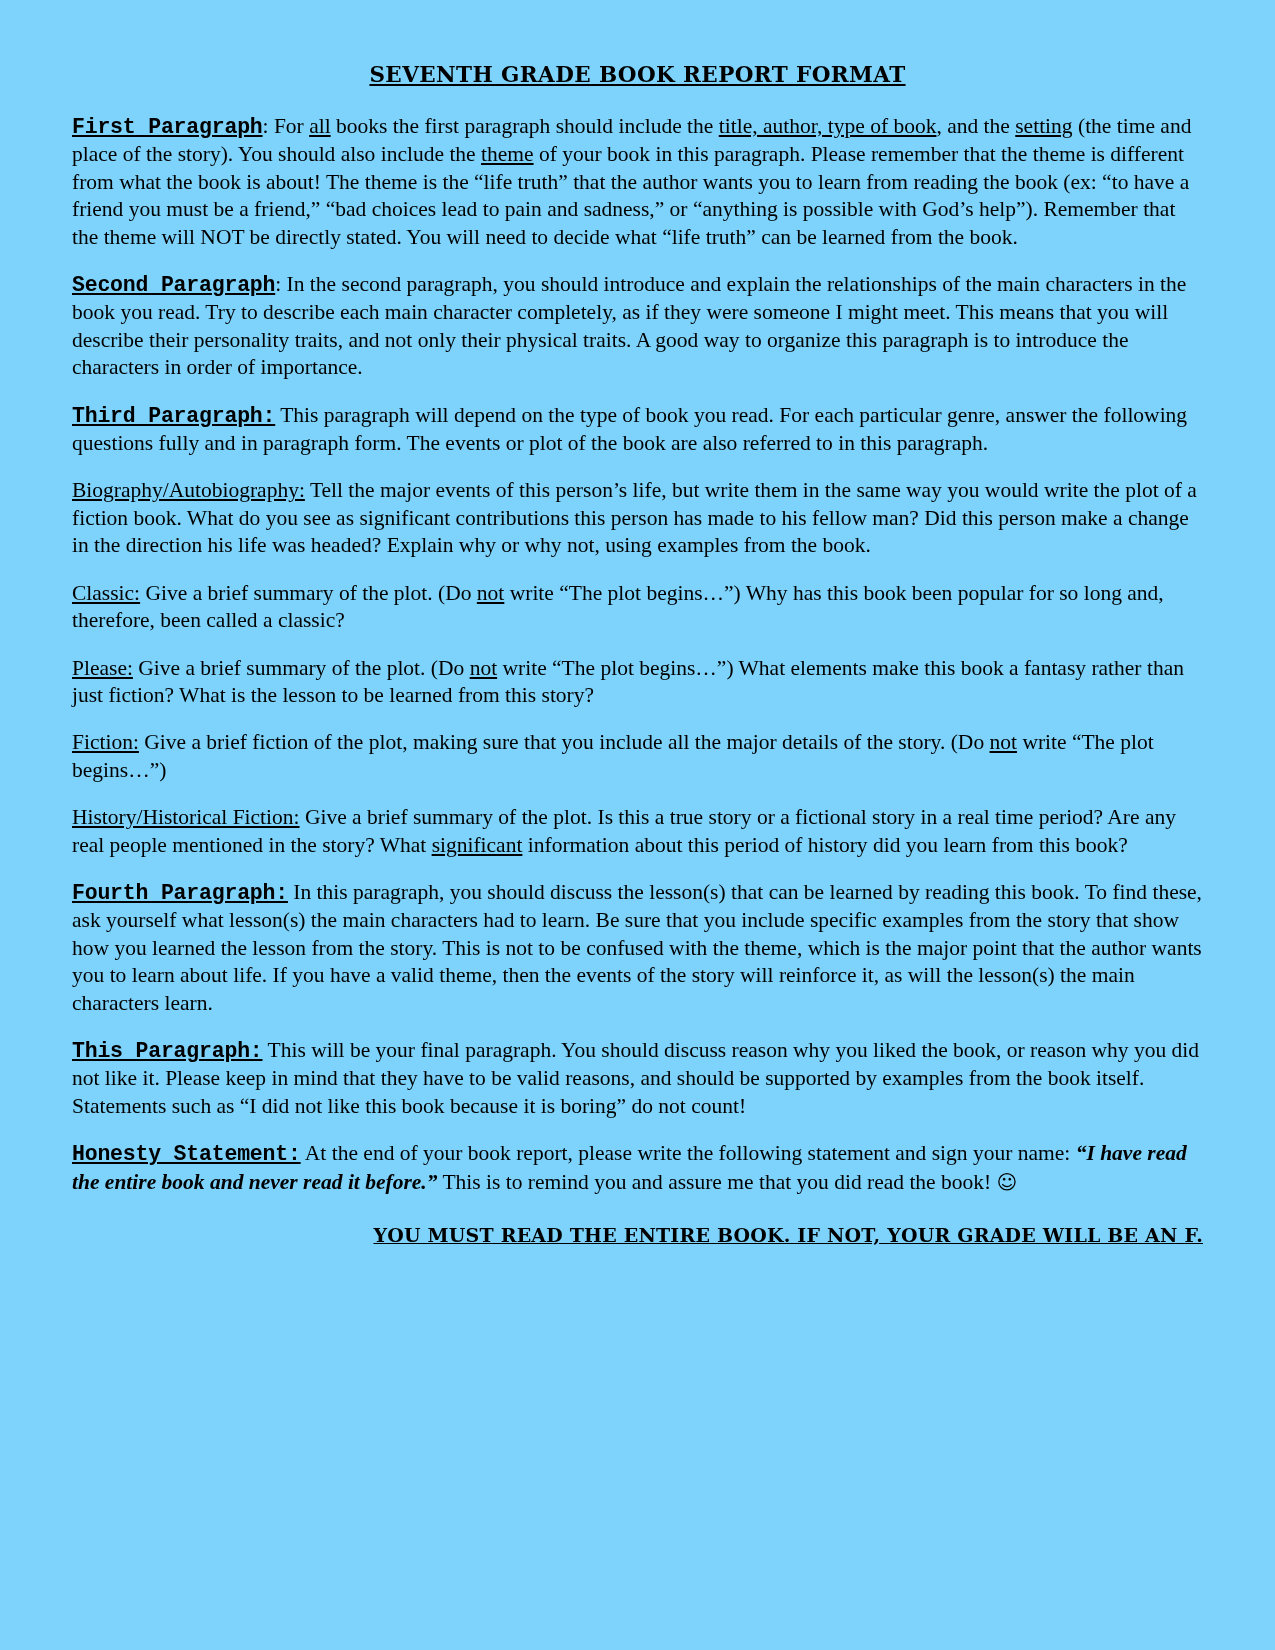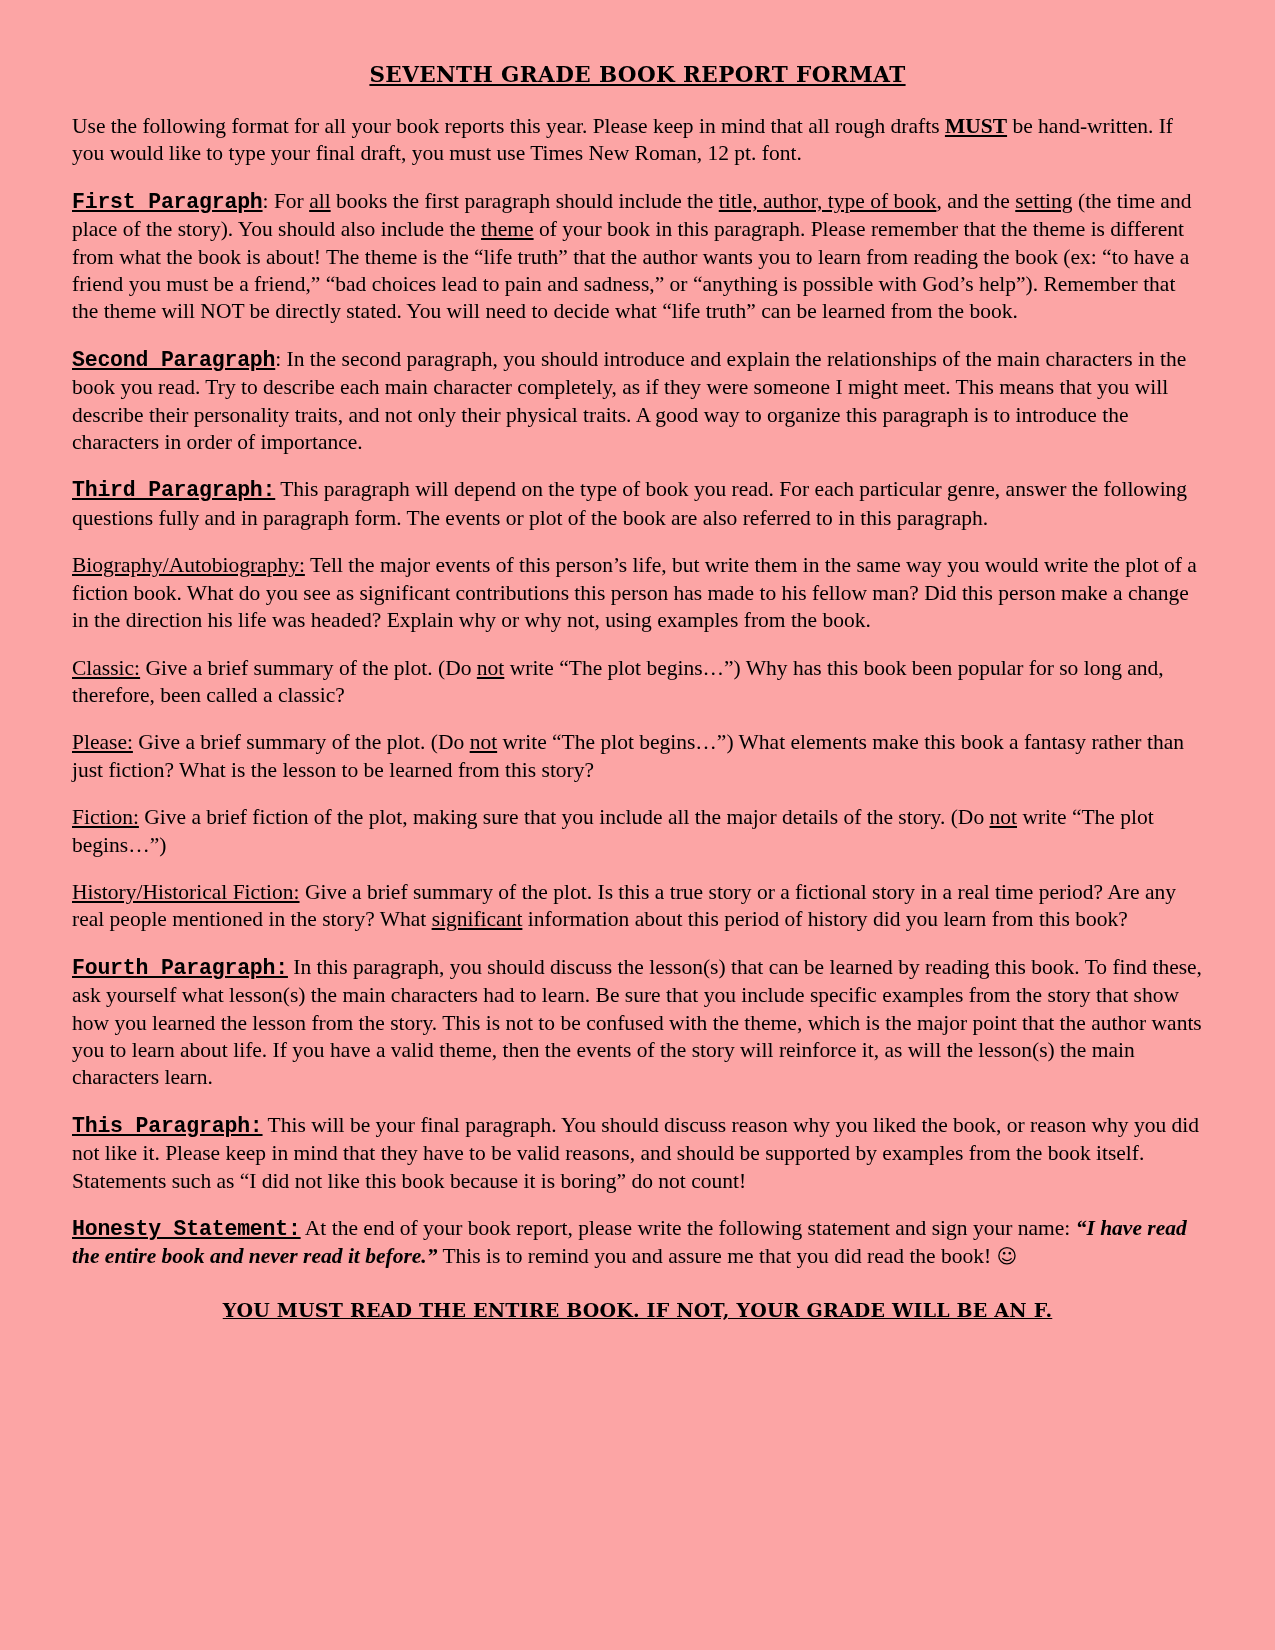--- a/index.html
+++ b/index.html
@@ -3,21 +3,21 @@
 <meta charset="utf-8">
 <style>
   html, body {
     margin: 0;
     padding: 0;
     background: #ffffff;
   }
   .page {
     width: 1275px;
     height: 1650px;
-    background: #fca5a5;
+    background: #7dd3fc;
     position: relative;
     box-sizing: border-box;
     padding: 48px 72px 40px 72px;
     font-family: "Liberation Serif", "DejaVu Serif", serif;
     color: #000000;
   }
   .doc-title {
     text-align: center;
     font-weight: bold;
     font-size: 21.5px;
@@ -41,43 +41,40 @@
   .u {
     text-decoration: underline;
   }
   .b {
     font-weight: bold;
   }
   .it {
     font-style: italic;
   }
   .footer-note {
-    text-align: center;
+    text-align: right;
     font-weight: bold;
     font-size: 19px;
     text-decoration: underline;
     margin-top: 28px;
     font-family: "DejaVu Serif", "Liberation Serif", serif;
     letter-spacing: 0.2px;
   }
   .smiley {
     font-family: "DejaVu Sans", sans-serif;
     font-size: 20px;
   }
 </style>
 </head>
 <body>
 
 <div class="page">
 
   <div class="doc-title">SEVENTH GRADE BOOK REPORT FORMAT</div>
 
-  <p class="para">
-    <span>Use the following format for all your book reports this year. Please keep in mind that all rough drafts </span><span class="b u">MUST</span><span> be hand-written. If you would like to type your final draft, you must use Times New Roman, 12 pt. font.</span>
-  </p>
 
   <p class="para">
     <span class="lead">First Paragraph</span><span>:  For </span><span class="u">all</span><span> books the first paragraph should include the </span><span class="u">title, author, type of book</span><span>, and the </span><span class="u">setting</span><span> (the time and place of the story). You should also include the </span><span class="u">theme</span><span> of your book in this paragraph. Please remember that the theme is different from what the book is about! The theme is the “life truth” that the author wants you to learn from reading the book (ex: “to have a friend you must be a friend,” “bad choices lead to pain and sadness,” or “anything is possible with God’s help”). Remember that the theme will NOT be directly stated. You will need to decide what “life truth” can be learned from the book.</span>
   </p>
 
   <p class="para">
     <span class="lead">Second Paragraph</span><span>: In the second paragraph, you should introduce and explain the relationships of the main characters in the book you read. Try to describe each main character completely, as if they were someone I might meet. This means that you will describe their personality traits, and not only their physical traits. A good way to organize this paragraph is to introduce the characters in order of importance.</span>
   </p>
 
   <p class="para">

